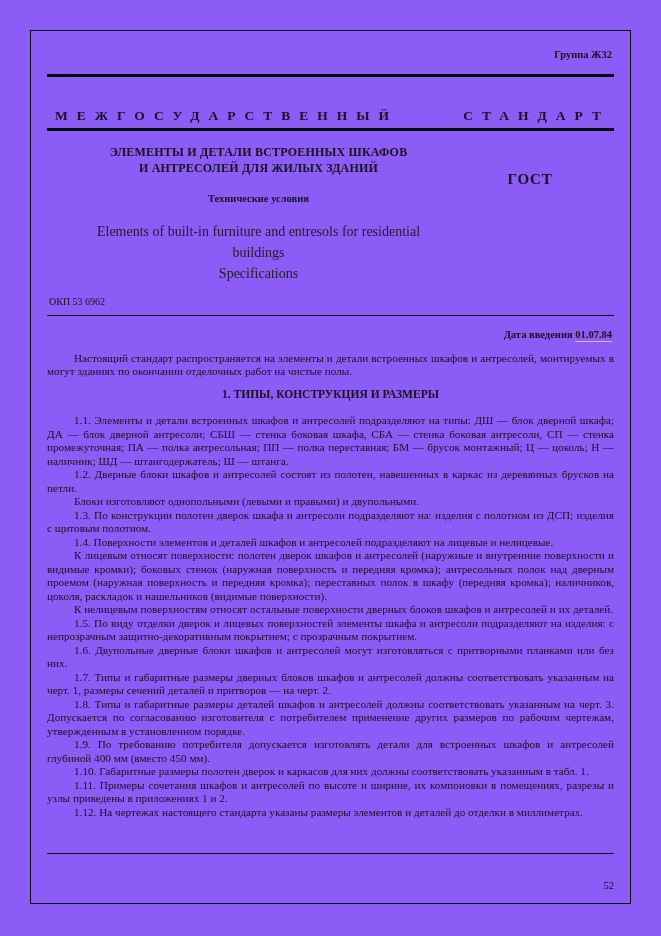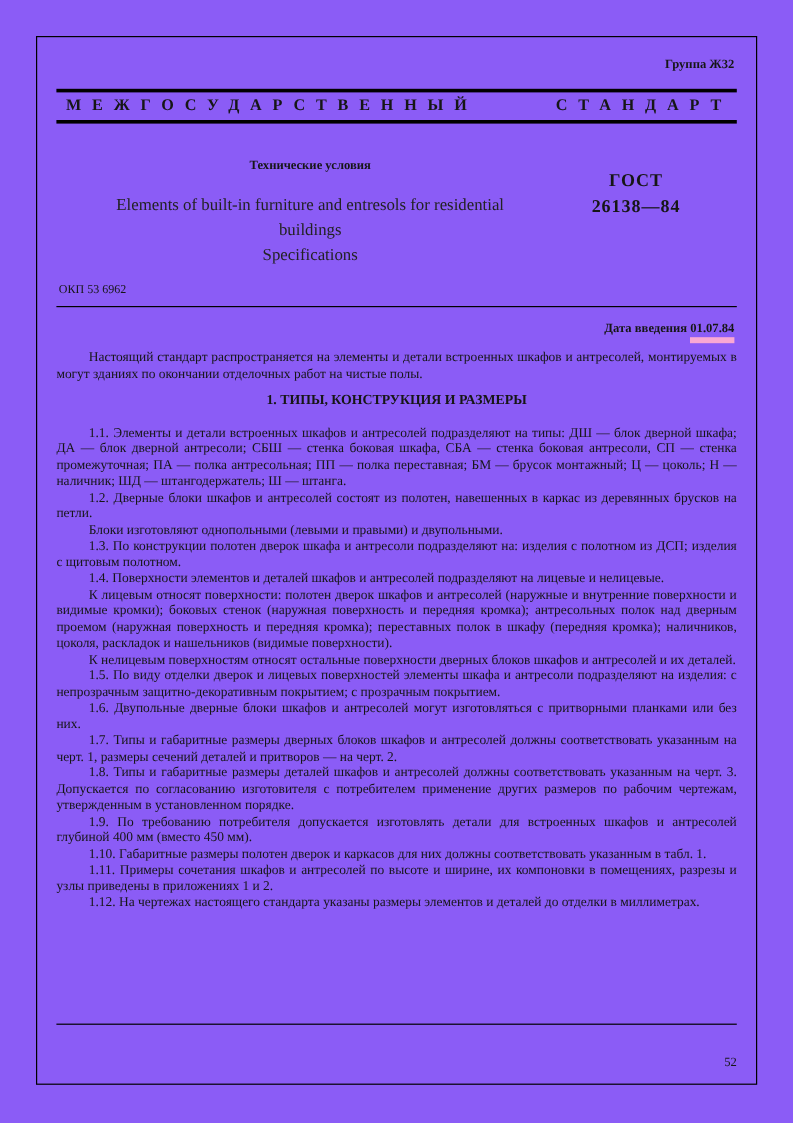--- a/index.html
+++ b/index.html
@@ -33,20 +33,21 @@
   }
   .rule-thick { height: 3px; background: #000; }
   .banner-words {
     display: flex;
     justify-content: space-between;
     align-items: center;
     padding: 3px 4px 4px 8px;
     font-weight: bold;
     font-size: 13.5px;
     white-space: nowrap;
+    margin-top: 28px;
   }
   .banner-words span { letter-spacing: 9px; }
   .title-block { display: flex; margin-top: 12px; }
   .title-left { flex: 1; text-align: center; padding: 2px 6px 0 30px; }
   .doc-title { font-weight: bold; font-size: 12px; line-height: 1.32; letter-spacing: 0.2px; }
   .doc-subtitle { font-weight: bold; font-size: 10.5px; margin-top: 16px; }
   .doc-en { font-size: 14px; line-height: 1.5; margin-top: 17px; color: #222; }
   .title-right {
     width: 168px;
     text-align: center;
@@ -58,21 +59,21 @@
   }
   .okp { font-size: 10px; margin: 12px 0 0 2px; }
   .rule-thin { height: 0; border-top: 1.5px solid #000; margin-top: 8px; }
   .date-line {
     text-align: right;
     font-weight: bold;
     font-size: 10.5px;
     margin: 13px 2px 12px 0;
   }
   .date-value {
-    border-bottom: 5px solid #f9a8d4;
+    border-bottom: 1px solid #f9a8d4;
     padding-bottom: 1px;
   }
   .body-text {
     font-size: 11.2px;
     line-height: 13.5px;
     text-align: justify;
   }
   .body-text p { margin: 0; text-indent: 27px; }
   .section-title {
     text-align: center;
@@ -113,29 +114,32 @@
       <div class="rule-thick"></div>
       <div class="banner-words">
         <span>МЕЖГОСУДАРСТВЕННЫЙ</span>
         <span>СТАНДАРТ</span>
       </div>
       <div class="rule-thick"></div>
     </div>
 
     <div class="title-block">
       <div class="title-left">
+        <div class="doc-title">
+          <div>ЭЛЕМЕНТЫ И ДЕТАЛИ ВСТРОЕННЫХ ШКАФОВ</div>
+          <div>И АНТРЕСОЛЕЙ ДЛЯ ЖИЛЫХ ЗДАНИЙ</div>
+        </div>
         <div class="doc-subtitle">Технические условия</div>
         <div class="doc-en">
           <div>Elements of built-in furniture and entresols for residential buildings</div>
           <div>Specifications</div>
         </div>
       </div>
       <div class="title-right">
         <div>ГОСТ</div>
-        <div>26138—84</div>
       </div>
     </div>
 
     <div class="okp">ОКП 53 6962</div>
 
     <div class="rule-thin"></div>
 
     <div class="date-line">
       <span>Дата введения</span>
       <span class="date-value">01.07.84</span>

